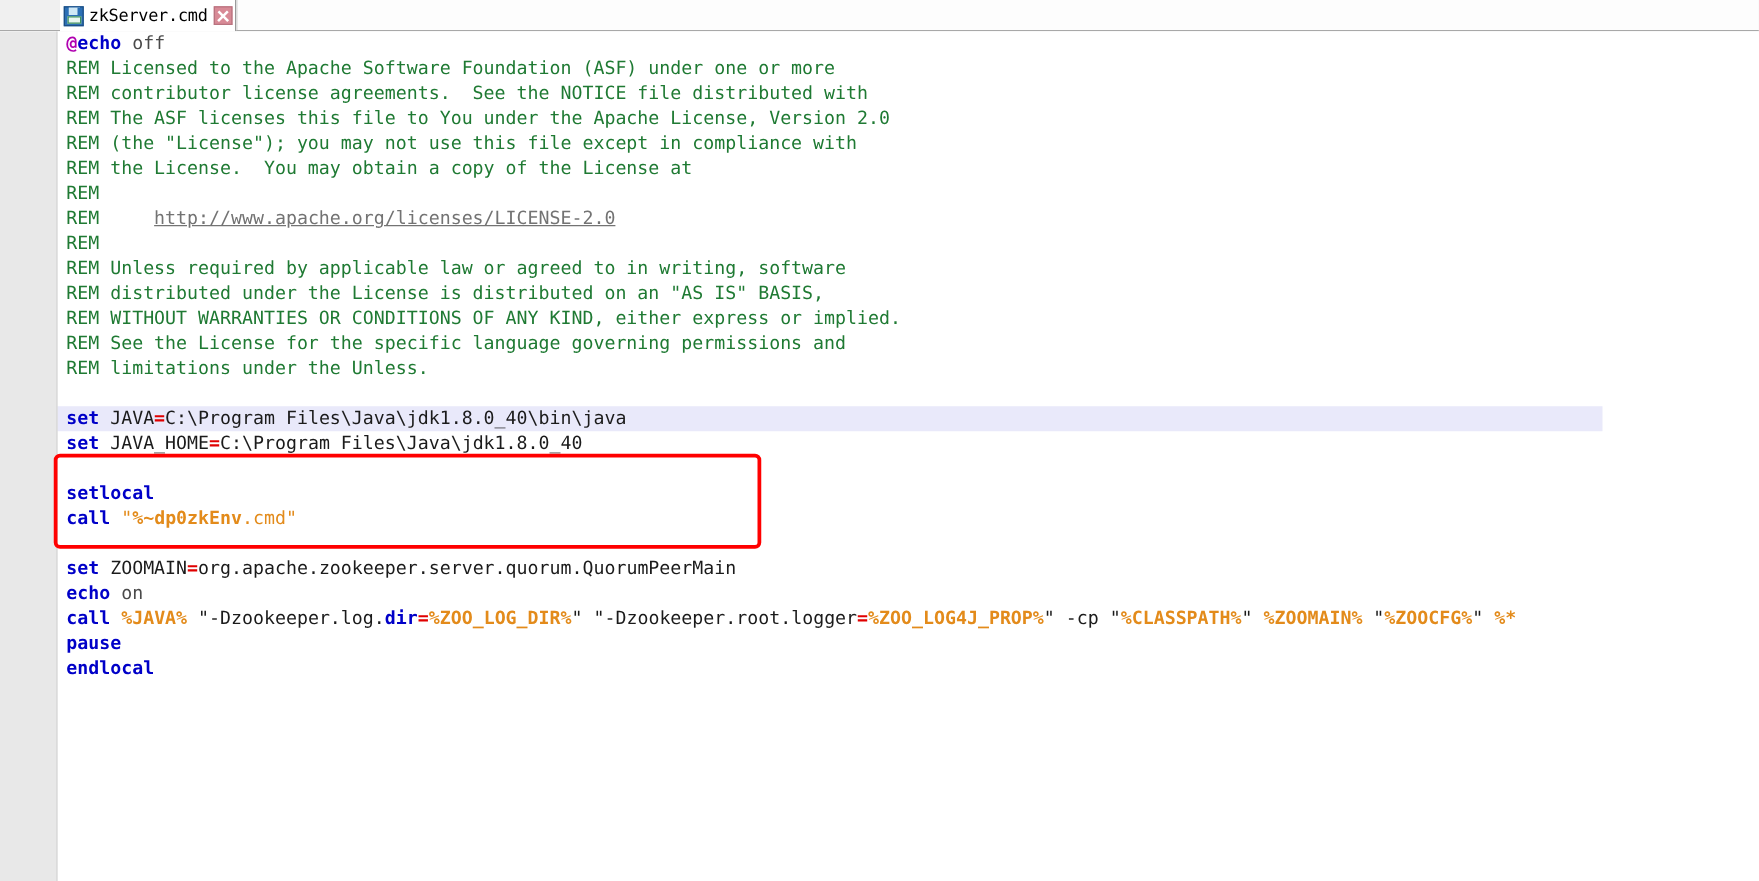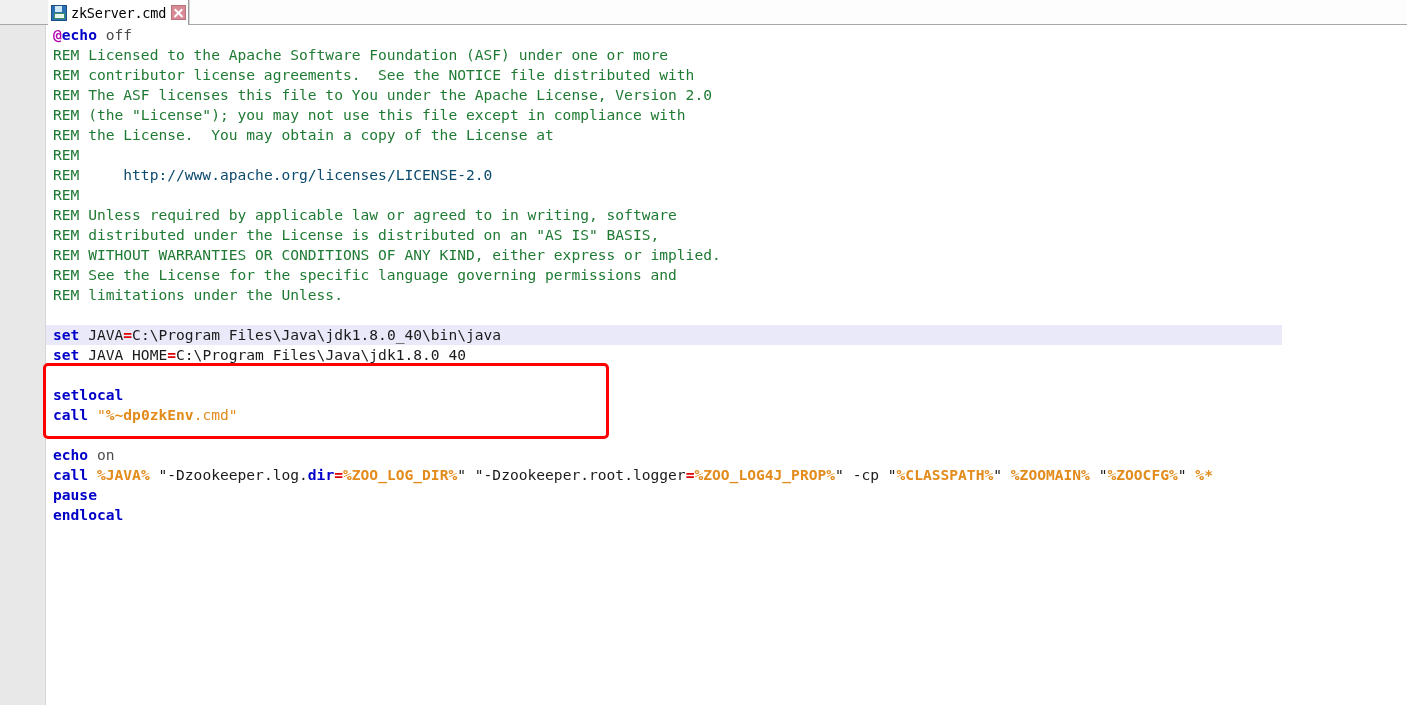--- a/index.html
+++ b/index.html
@@ -138,21 +138,21 @@
     z-index: 3;
   }
   .txt {
     position: absolute;
     left: 53px;
     white-space: pre;
   }
 
   
   .c-comment  { color: #1f7a33; margin-top: 24px; }
-  .c-link     { color: #0c4a6e; }
+  .c-link     { color: #737373; text-decoration: underline; }
   .c-kw       { color: #0000c8; font-weight: bold; }
   .c-at       { color: #b000b0; font-weight: bold; }
   .c-plain    { color: #1b1b1b; }
   .c-eq       { color: #e00000; font-weight: bold; }
   .c-var      { color: #e38b1b; font-weight: bold; text-align: center; }
   .c-str      { color: #e38b1b; }
   .c-dim      { color: #4a4a4a; }
 
   
   #annotation {
@@ -192,20 +192,21 @@
       <div class="row"><span class="ln">13</span><span class="txt"><span class="c-comment">REM WITHOUT WARRANTIES OR CONDITIONS OF ANY KIND, either express or implied.</span></span></div>
       <div class="row"><span class="ln">14</span><span class="txt"><span class="c-comment">REM See the License for the specific language governing permissions and</span></span></div>
       <div class="row"><span class="ln">15</span><span class="txt"><span class="c-comment">REM limitations under the Unless.</span></span></div>
       <div class="row"><span class="ln">16</span><span class="txt"></span></div>
       <div class="row current"><span class="ln">17</span><span class="txt"><span class="c-kw">set</span><span class="c-plain"> JAVA</span><span class="c-eq">=</span><span class="c-plain">C:\Program Files\Java\jdk1.8.0_40\bin\java</span></span></div>
       <div class="row"><span class="ln">18</span><span class="txt"><span class="c-kw">set</span><span class="c-plain"> JAVA_HOME</span><span class="c-eq">=</span><span class="c-plain">C:\Program Files\Java\jdk1.8.0_40</span></span></div>
       <div class="row"><span class="ln">19</span><span class="txt"></span></div>
       <div class="row"><span class="ln">20</span><span class="txt"><span class="c-kw">setlocal</span></span></div>
       <div class="row"><span class="ln">21</span><span class="txt"><span class="c-kw">call</span><span class="c-plain"> </span><span class="c-str">"</span><span class="c-var">%~dp0zkEnv</span><span class="c-str">.cmd"</span></span></div>
       <div class="row"><span class="ln">22</span><span class="txt"></span></div>
+      <div class="row"><span class="ln">23</span><span class="txt"><span class="c-kw">set</span><span class="c-plain"> ZOOMAIN</span><span class="c-eq">=</span><span class="c-plain">org.apache.zookeeper.server.quorum.QuorumPeerMain</span></span></div>
       <div class="row"><span class="ln">24</span><span class="txt"><span class="c-kw">echo</span><span class="c-dim"> on</span></span></div>
       <div class="row"><span class="ln">25</span><span class="txt"><span class="c-kw">call</span><span class="c-plain"> </span><span class="c-var">%JAVA%</span><span class="c-plain"> "-Dzookeeper.log.</span><span class="c-kw">dir</span><span class="c-eq">=</span><span class="c-var">%ZOO_LOG_DIR%</span><span class="c-plain">" "-Dzookeeper.root.logger</span><span class="c-eq">=</span><span class="c-var">%ZOO_LOG4J_PROP%</span><span class="c-plain">" -cp "</span><span class="c-var">%CLASSPATH%</span><span class="c-plain">" </span><span class="c-var">%ZOOMAIN%</span><span class="c-plain"> "</span><span class="c-var">%ZOOCFG%</span><span class="c-plain">" </span><span class="c-var">%*</span></span></div>
       <div class="row"><span class="ln">26</span><span class="txt"><span class="c-kw">pause</span></span></div>
       <div class="row"><span class="ln">27</span><span class="txt"><span class="c-kw">endlocal</span></span></div>
       <div class="row"><span class="ln">28</span><span class="txt"></span></div>
     </div>
   <div id="annotation" style="left: 43px; top: 338px; width: 560px; height: 70px;"></div>
 </div>
 
 </body></html>

